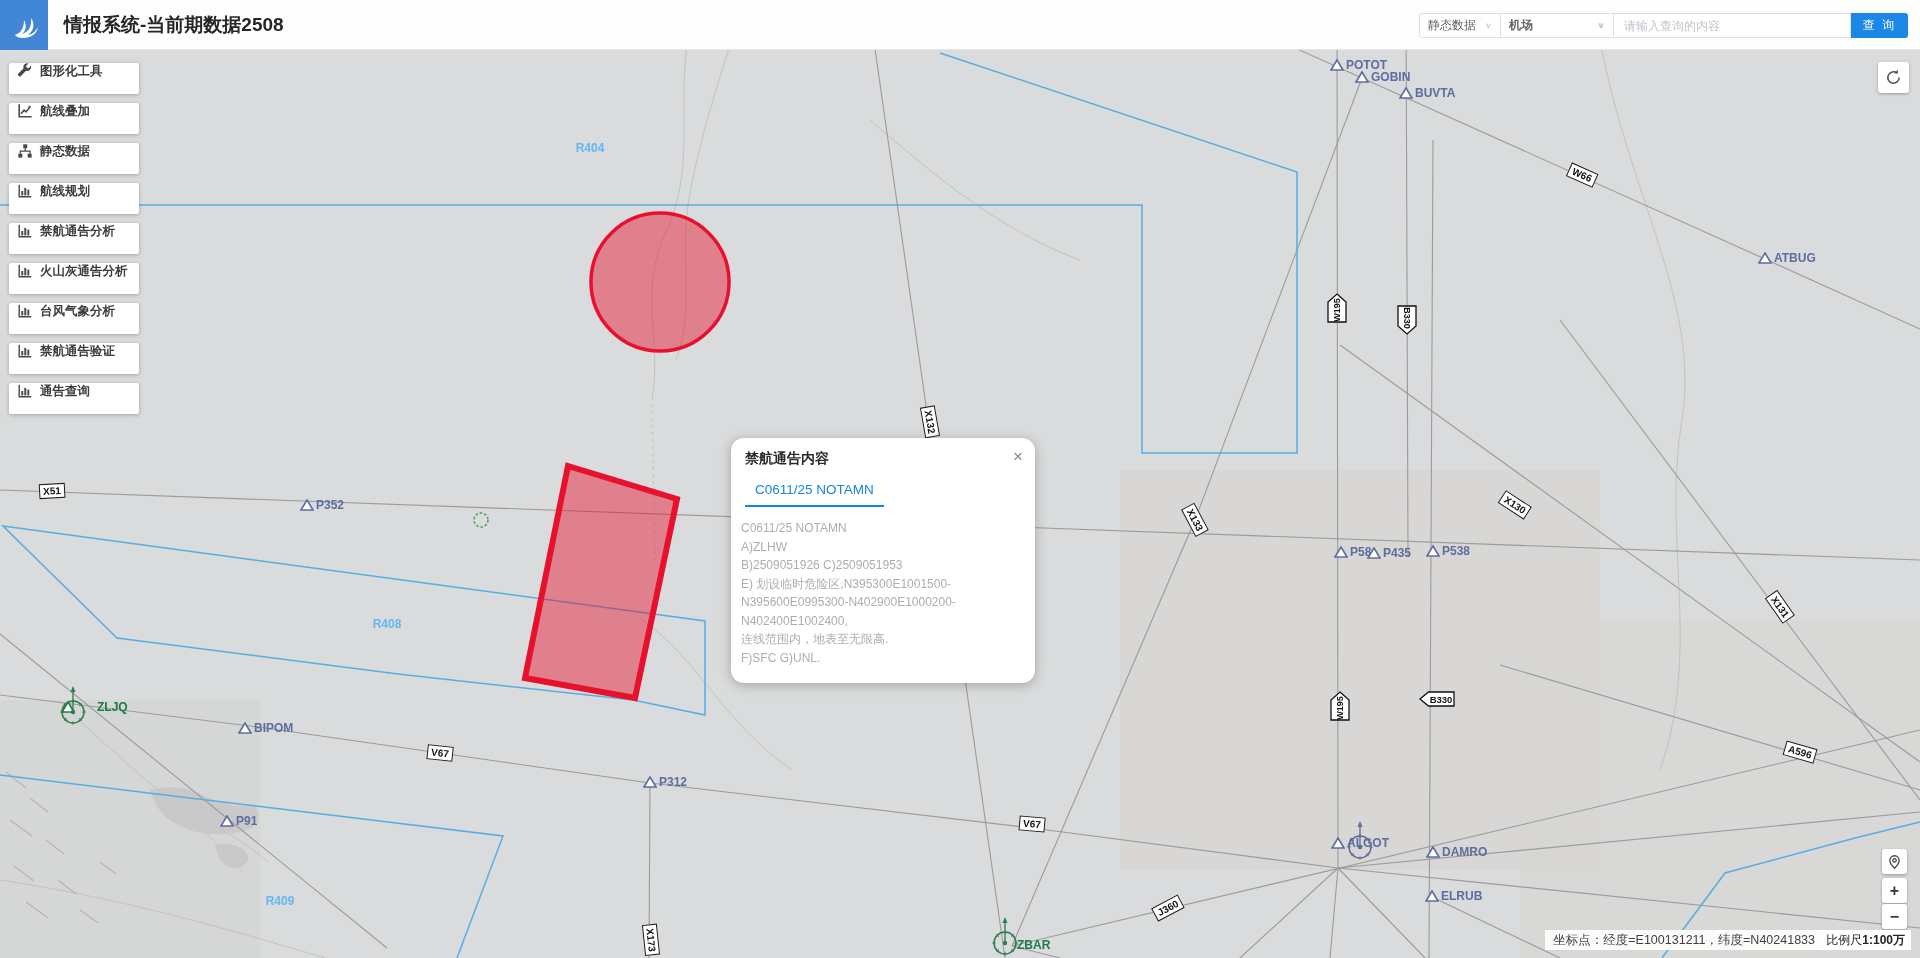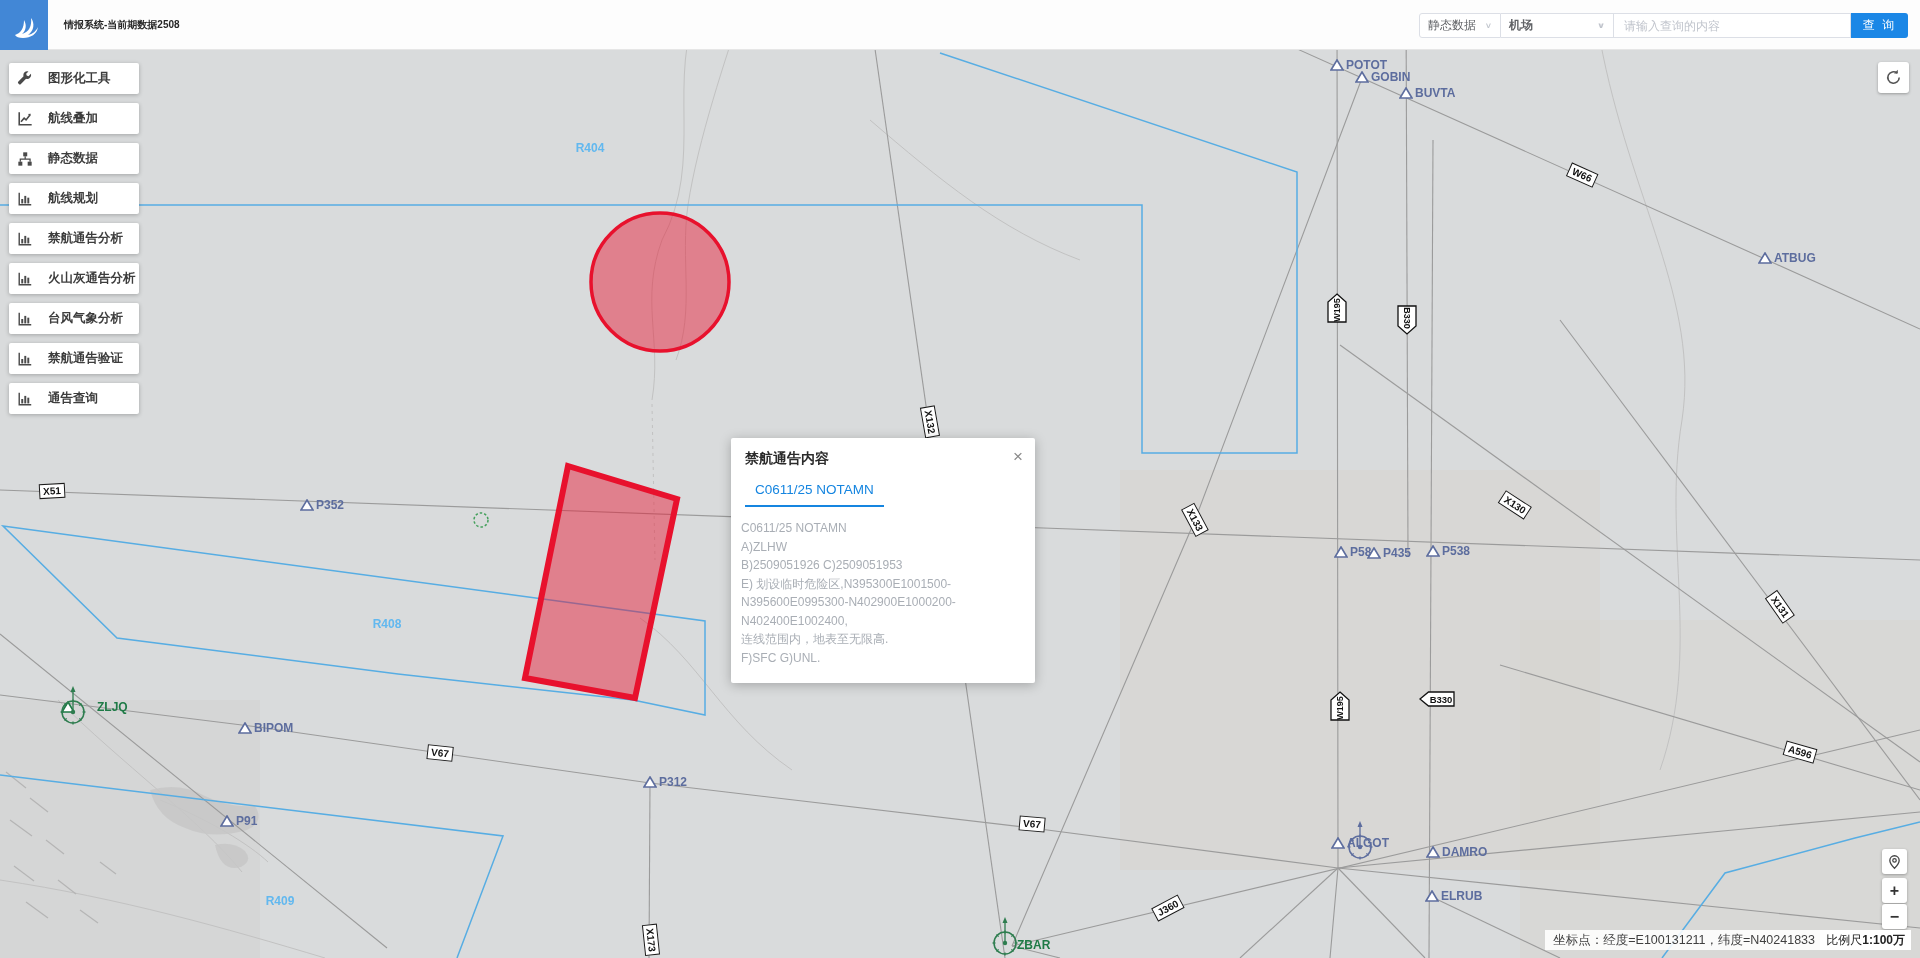--- a/index.html
+++ b/index.html
@@ -4,57 +4,57 @@
 <style>
   * { margin:0; padding:0; box-sizing:border-box; }
   body { font-family:"Liberation Sans","DejaVu Sans",sans-serif; }
   .app { position:relative; width:1920px; height:958px; overflow:hidden; background:#d9dbdc; }
 
   
   .header { position:absolute; left:0; top:0; width:1920px; height:50px; background:#fdfdfd;
             border-bottom:1px solid #e6e6e6; z-index:60; }
   .logo { position:absolute; left:0; top:0; width:48px; height:50px; background:#4287d6;
           display:flex; align-items:center; justify-content:center; }
-  .app-title { position:absolute; left:64px; top:0; line-height:50px; font-size:10px;
+  .app-title { position:absolute; left:64px; top:0; line-height:50px; font-size:19px;
                font-weight:bold; color:#262626; }
   .header-right { position:absolute; right:12px; top:13px; display:flex; align-items:stretch; height:25px; }
   .hdr-select { display:flex; align-items:center; justify-content:space-between; border:1px solid #dcdfe6;
                 background:#fff; color:#606266; font-size:12px; padding:0 8px; cursor:pointer; }
   .hdr-select.first { width:82px; border-radius:3px 0 0 3px; }
   .hdr-select.second { width:113px; border-left:none;font-weight:bold; }
   .chev { color:#c0c4cc; font-size:10px; transform:scaleY(0.8); margin-left:6px; }
   .hdr-input { width:237px; border:1px solid #dcdfe6; border-left:none; font-size:12px; padding:0 10px;
                color:#333; outline:none; }
   .hdr-input::placeholder { color:#c0c4cc; }
   .hdr-btn { width:57px; background:#1b87e6; color:#fff; font-size:12px; border:none; cursor:pointer;
              border-radius:0 3px 3px 0; letter-spacing:2px; }
 
   
   .sidebar { position:absolute; left:9px; top:63px; z-index:50; }
   .side-card { position:absolute; left:0; width:130px; height:31px; background:#fff; border-radius:2px;
-               box-shadow:0 1px 4px rgba(0,0,0,.25); display:flex; align-items:center; cursor:pointer;gap:8px; }
+               box-shadow:0 1px 4px rgba(0,0,0,.25); display:flex; align-items:flex-start; cursor:pointer; }
   .side-card svg { margin:0 7px 0 8px; flex:none; }
   .side-label { font-size:12.5px; font-weight:bold; color:#3d3d3d; white-space:nowrap; }
 
   
   .map { position:absolute; left:0; top:0; width:1920px; height:958px; z-index:1; }
   .map svg.base { position:absolute; left:0; top:0; }
   .route-label { position:absolute; transform:translate(-50%,-50%); font-size:12px; color:#62b8ef;
                  font-weight:bold; white-space:nowrap; z-index:5; }
   .wp { position:absolute; display:flex; align-items:center; transform:translate(-7px,-8px); z-index:6; }
   .wp-label { font-size:12px; font-weight:bold; color:#5d6d9e; white-space:nowrap; position:relative; z-index:2; }
   .wp-green .wp-label { color:#1e7a46; }
   .wp .compass { position:absolute; z-index:1; }
   .awy { position:absolute; background:#fff; border:1px solid #1a1a1a; color:#111; font-size:10px;
          font-weight:bold; line-height:13px; padding:0 3px; white-space:nowrap; z-index:5; }
   .pent { position:absolute; z-index:5; }
 
   
   .popup { position:absolute; left:731px; top:438px; width:304px; min-height:233px; background:#fff;
-           box-shadow:0 2px 12px rgba(0,0,0,.25); z-index:40; border-radius:2px; }
+           box-shadow:0 2px 12px rgba(0,0,0,.25); z-index:40; border-radius:13px; }
   .popup-title { font-size:14px; font-weight:bold; color:#2b2b2b; padding:12px 14px 6px 14px; }
   .popup-close { position:absolute; right:12px; top:9px; font-size:17px; color:#8a8a8a; cursor:pointer;
                  line-height:20px; }
   .popup-tab-row { padding:6px 0 0 14px; }
   .popup-tab { display:inline-block; font-size:13.5px; color:#1585e0; padding:0 10px 8px 10px;
                border-bottom:2.5px solid #1585e0; cursor:pointer; }
   .popup-body { padding:12px 16px 16px 10px; }
   .popup-line { font-size:12px; color:#a9aeb5; line-height:18.5px; white-space:nowrap; }
 
   

